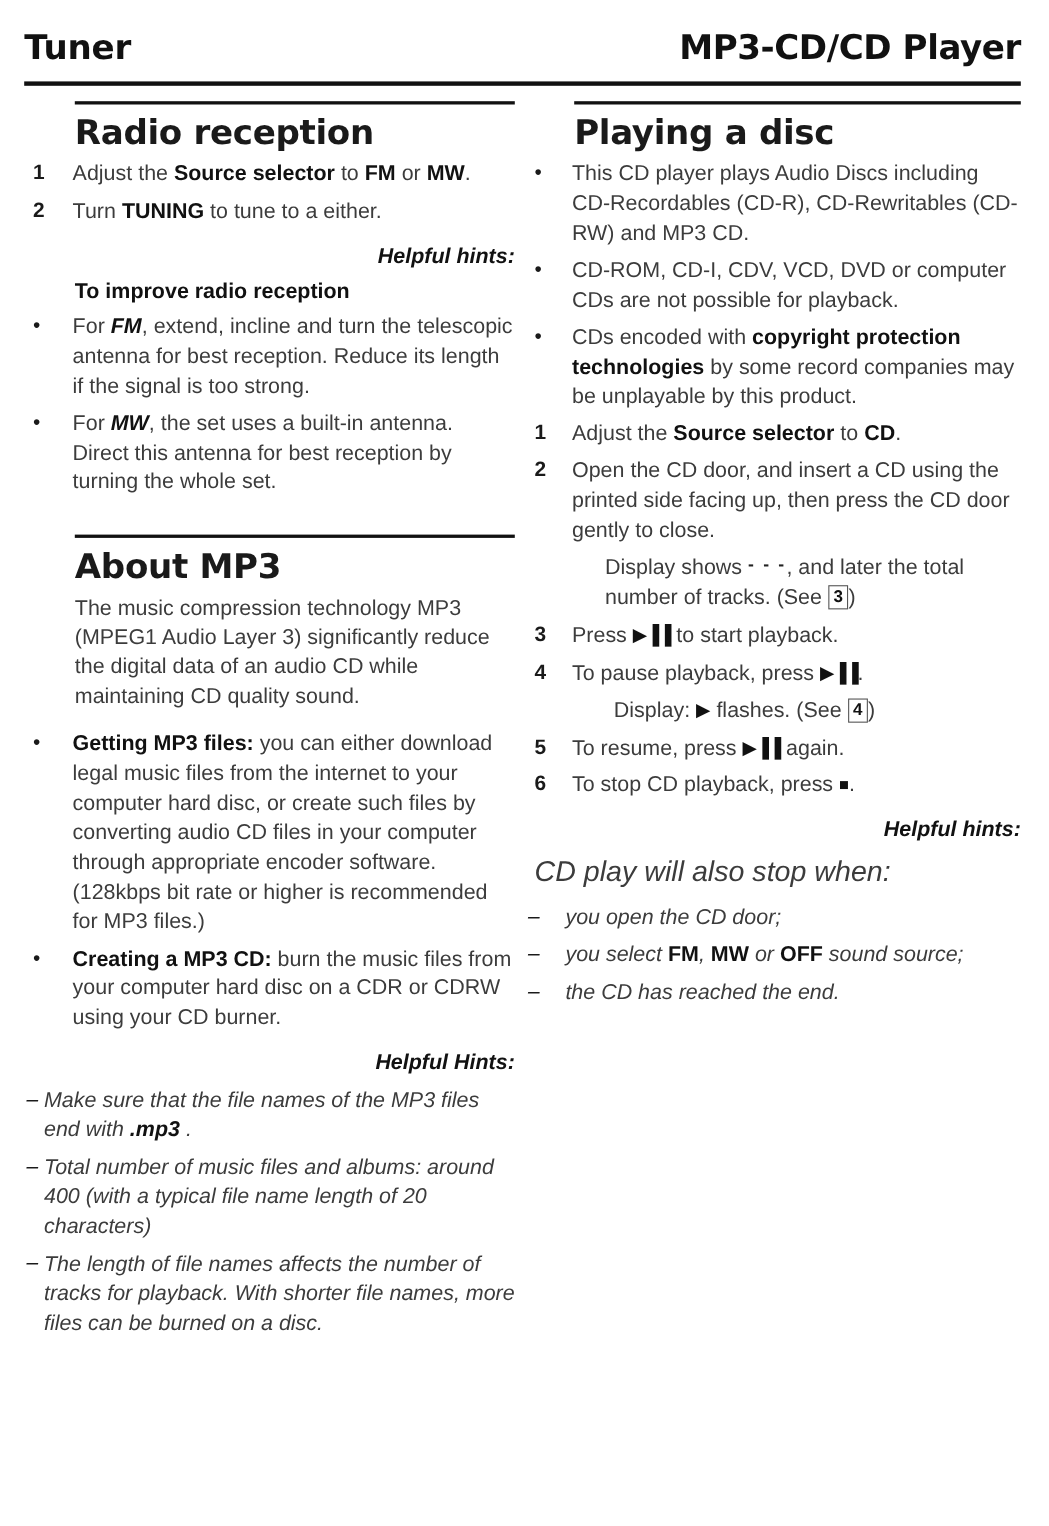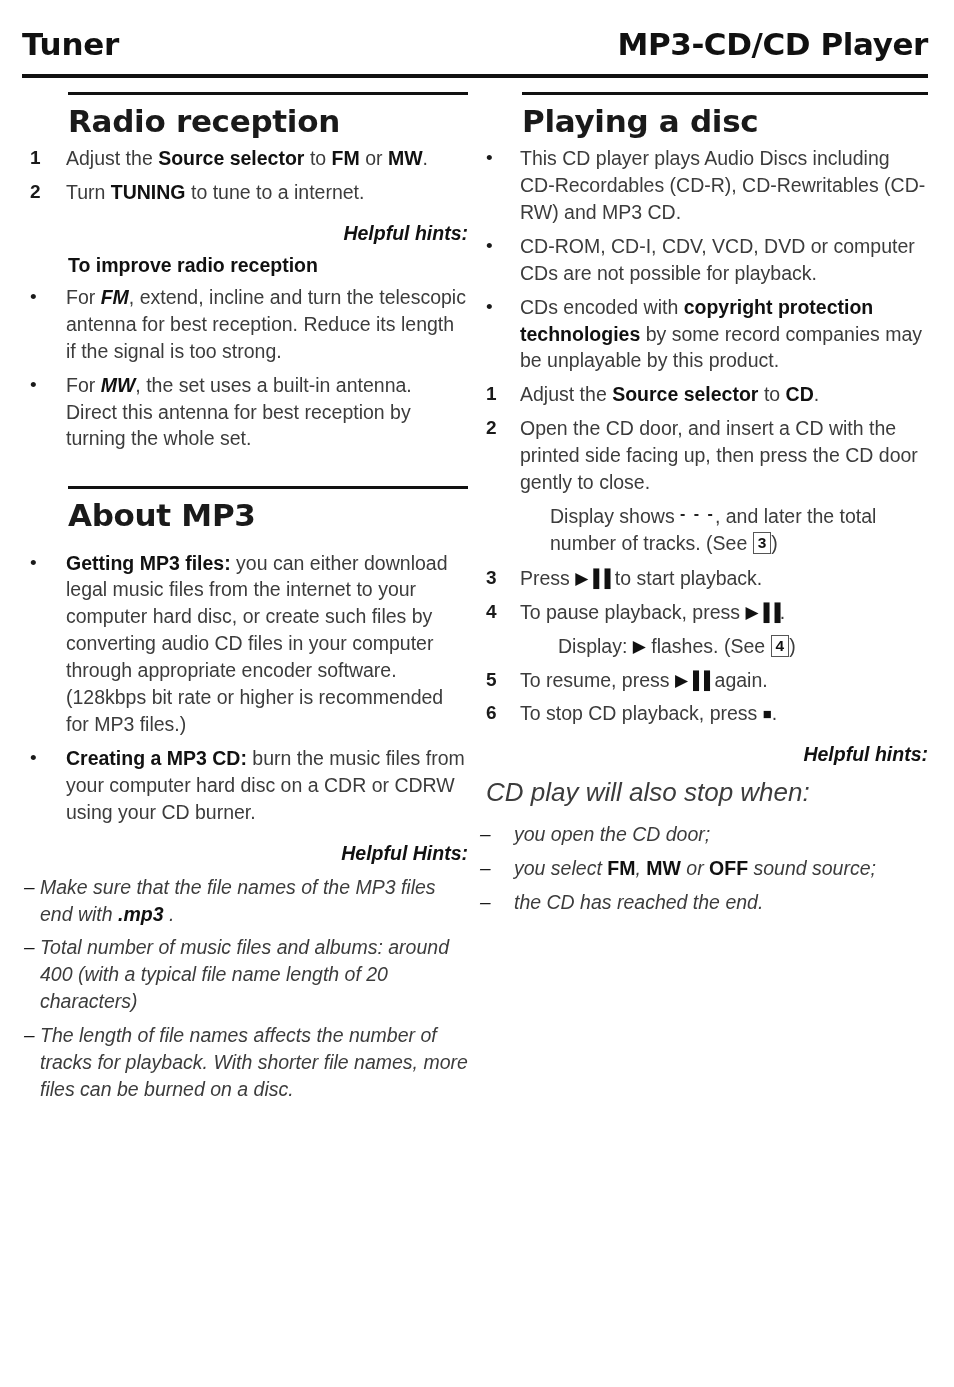--- a/index.html
+++ b/index.html
@@ -200,21 +200,21 @@
     <div class="row">
       <div class="marker num">1</div>
       <div class="body-text">
         <span>Adjust the </span><b>Source selector</b><span> to </span><b>FM</b><span> or </span><b>MW</b><span>.</span>
       </div>
     </div>
 
     <div class="row">
       <div class="marker num">2</div>
       <div class="body-text">
-        <span>Turn </span><b>TUNING</b><span> to tune to a internet.</span>
+        <span>Turn </span><b>TUNING</b><span> to tune to a either.</span>
       </div>
     </div>
 
     <div class="hint-head">Helpful hints:</div>
     <div class="subhead">To improve radio reception</div>
 
     <div class="row">
       <div class="marker bullet">•</div>
       <div class="body-text">
         <span>For </span><span class="bi">FM</span><span>, extend, incline and turn the telescopic antenna for best reception. Reduce its length if the signal is too strong.</span>
@@ -224,20 +224,21 @@
     <div class="row">
       <div class="marker bullet">•</div>
       <div class="body-text">
         <span>For </span><span class="bi">MW</span><span>, the set uses a built-in antenna. Direct this antenna for best reception by turning the whole set.</span>
       </div>
     </div>
 
     <div class="sec-rule mid"></div>
     <h2 class="section-title">About MP3</h2>
 
+    <div class="plain">The music compression technology MP3 (MPEG1 Audio Layer 3) significantly reduce the digital data of an audio CD while maintaining CD quality sound.</div>
 
     <div class="gap-sm"></div>
 
     <div class="row">
       <div class="marker bullet">•</div>
       <div class="body-text">
         <b>Getting MP3 files:</b><span> you can either download legal music files from the internet to your computer hard disc, or create such files by converting audio CD files in your computer through appropriate encoder software. (128kbps bit rate or higher is recommended for MP3 files.)</span>
       </div>
     </div>
 
@@ -294,21 +295,21 @@
 
     <div class="row">
       <div class="marker num">1</div>
       <div class="body-text">
         <span>Adjust the </span><b>Source selector</b><span> to </span><b>CD</b><span>.</span>
       </div>
     </div>
 
     <div class="row">
       <div class="marker num">2</div>
-      <div class="body-text">Open the CD door, and insert a CD with the printed side facing up, then press the CD door gently to close.</div>
+      <div class="body-text">Open the CD door, and insert a CD using the printed side facing up, then press the CD door gently to close.</div>
     </div>
 
     <div class="plain" style="margin-left:72px; margin-top:4px; margin-bottom:8px;">
       <span>Display shows </span><span class="glyph dashes">- - -</span><span>, and later the total number of tracks. (See </span><span class="boxnum">3</span><span>)</span>
     </div>
 
     <div class="row">
       <div class="marker num">3</div>
       <div class="body-text">
         <span>Press </span><span class="glyph playpause">▶▐▐</span><span> to start playback.</span>

